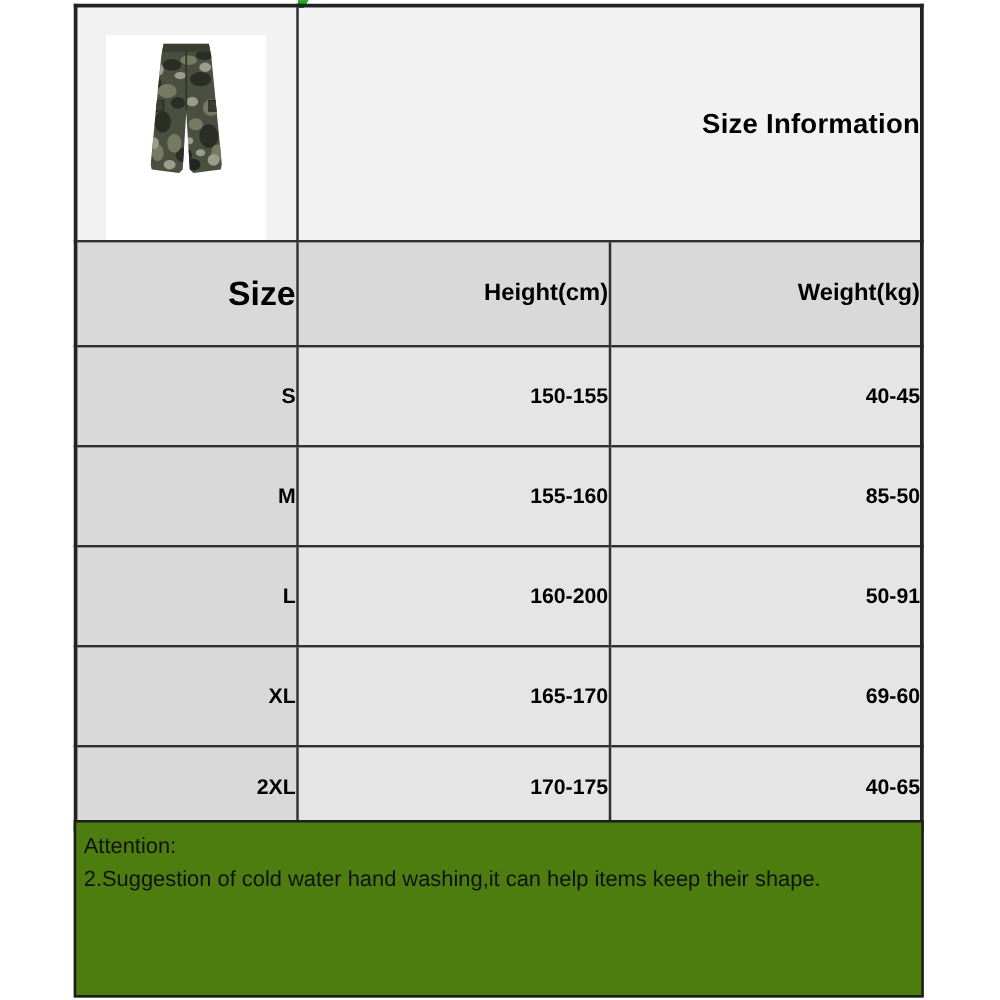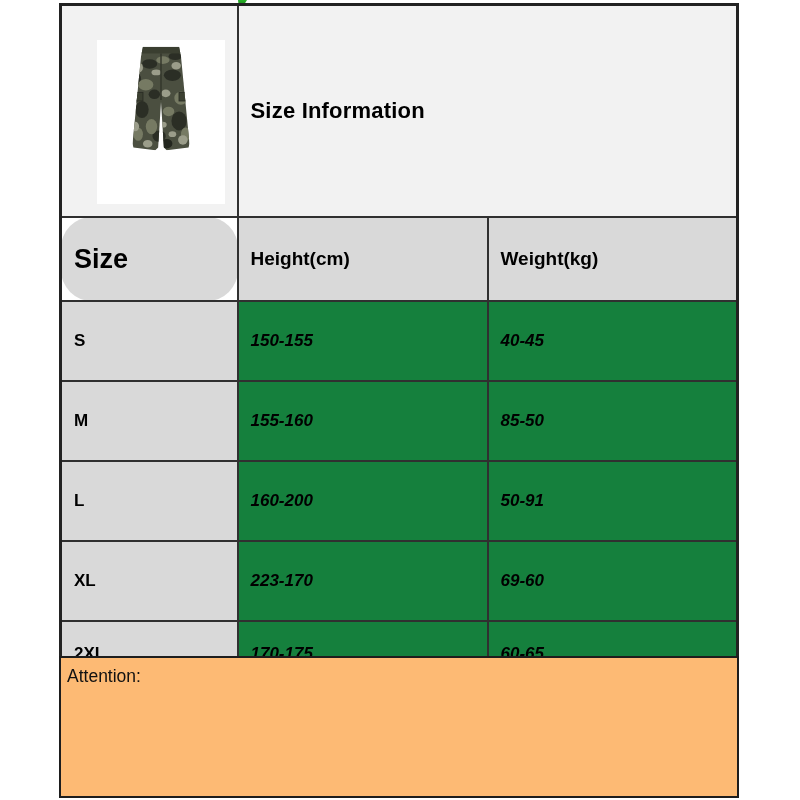--- a/index.html
+++ b/index.html
@@ -14,55 +14,55 @@
   
   table.size-table{
     position:absolute;left:59px;top:3px;
     width:677px;
     border-collapse:collapse;
     table-layout:fixed;
     border:3px solid #222222;
   }
   table.size-table td, table.size-table th{
     border:2px solid #303030;
-    text-align:left;
+    text-align:right;
     vertical-align:middle;
-    padding:12px;
+    padding:0;
     overflow:hidden;
     margin-left:22px;
   }
   tr.top-row{height:164px;}
   tr.header-row{height:84px;}
   tr.data-row{height:80px;}
   tr.data-row.last{height:66px;}
   td.cell-photo{background:#f2f2f2;}
   td.cell-title{background:#f2f2f2;}
   .title-text{
     font-size:22px;font-weight:bold;color:#000000;
     letter-spacing:0.2px;
   }
   th.hdr{background:#d9d9d9;color:#000;font-weight:bold;font-size:19px;}
-  th.hdr.size-hdr{font-size:27px;border-radius:31px;}
+  th.hdr.size-hdr{font-size:27px;}
   td.size-cell{background:#d9d9d9;font-weight:bold;font-size:17px;color:#000;}
-  td.val-cell{background:#15803d;font-weight:bold;font-size:17px;color:#000;font-style:italic;}
+  td.val-cell{background:#e5e5e5;font-weight:bold;font-size:17px;color:#000;}
   
   .photo{
     width:128px;height:164px;background:#ffffff;
     margin-left:23px;
   }
   .photo svg{display:block;margin:22px auto 0 auto;}
   
   .green-corner{
     position:absolute;left:238px;top:0;width:10px;height:13px;
   }
   
   .attention{
     position:absolute;left:59px;top:656px;
     width:664px;height:129px;
-    background:#fdba74;
+    background:#4d7c0f;
     border:2px solid #1d1d1d;
     padding:5px 6px 4px 6px;
     font-size:17.5px;
     line-height:27px;
     color:#111111;
     text-align:left;
   }
 </style>
 </head>
 <body>
@@ -154,28 +154,29 @@
         <td class="val-cell">155-160</td>
         <td class="val-cell">85-50</td>
       </tr>
       <tr class="data-row">
         <td class="size-cell">L</td>
         <td class="val-cell">160-200</td>
         <td class="val-cell">50-91</td>
       </tr>
       <tr class="data-row">
         <td class="size-cell">XL</td>
-        <td class="val-cell">223-170</td>
+        <td class="val-cell">165-170</td>
         <td class="val-cell">69-60</td>
       </tr>
       <tr class="data-row last">
         <td class="size-cell">2XL</td>
         <td class="val-cell">170-175</td>
-        <td class="val-cell">60-65</td>
+        <td class="val-cell">40-65</td>
       </tr>
     </tbody>
   </table>
 
   <div class="attention">
     <div>Attention:</div>
+    <div>2.Suggestion of cold water hand washing,it can help items keep their shape.</div>
   </div>
 
 </div>
 
 </body></html>

